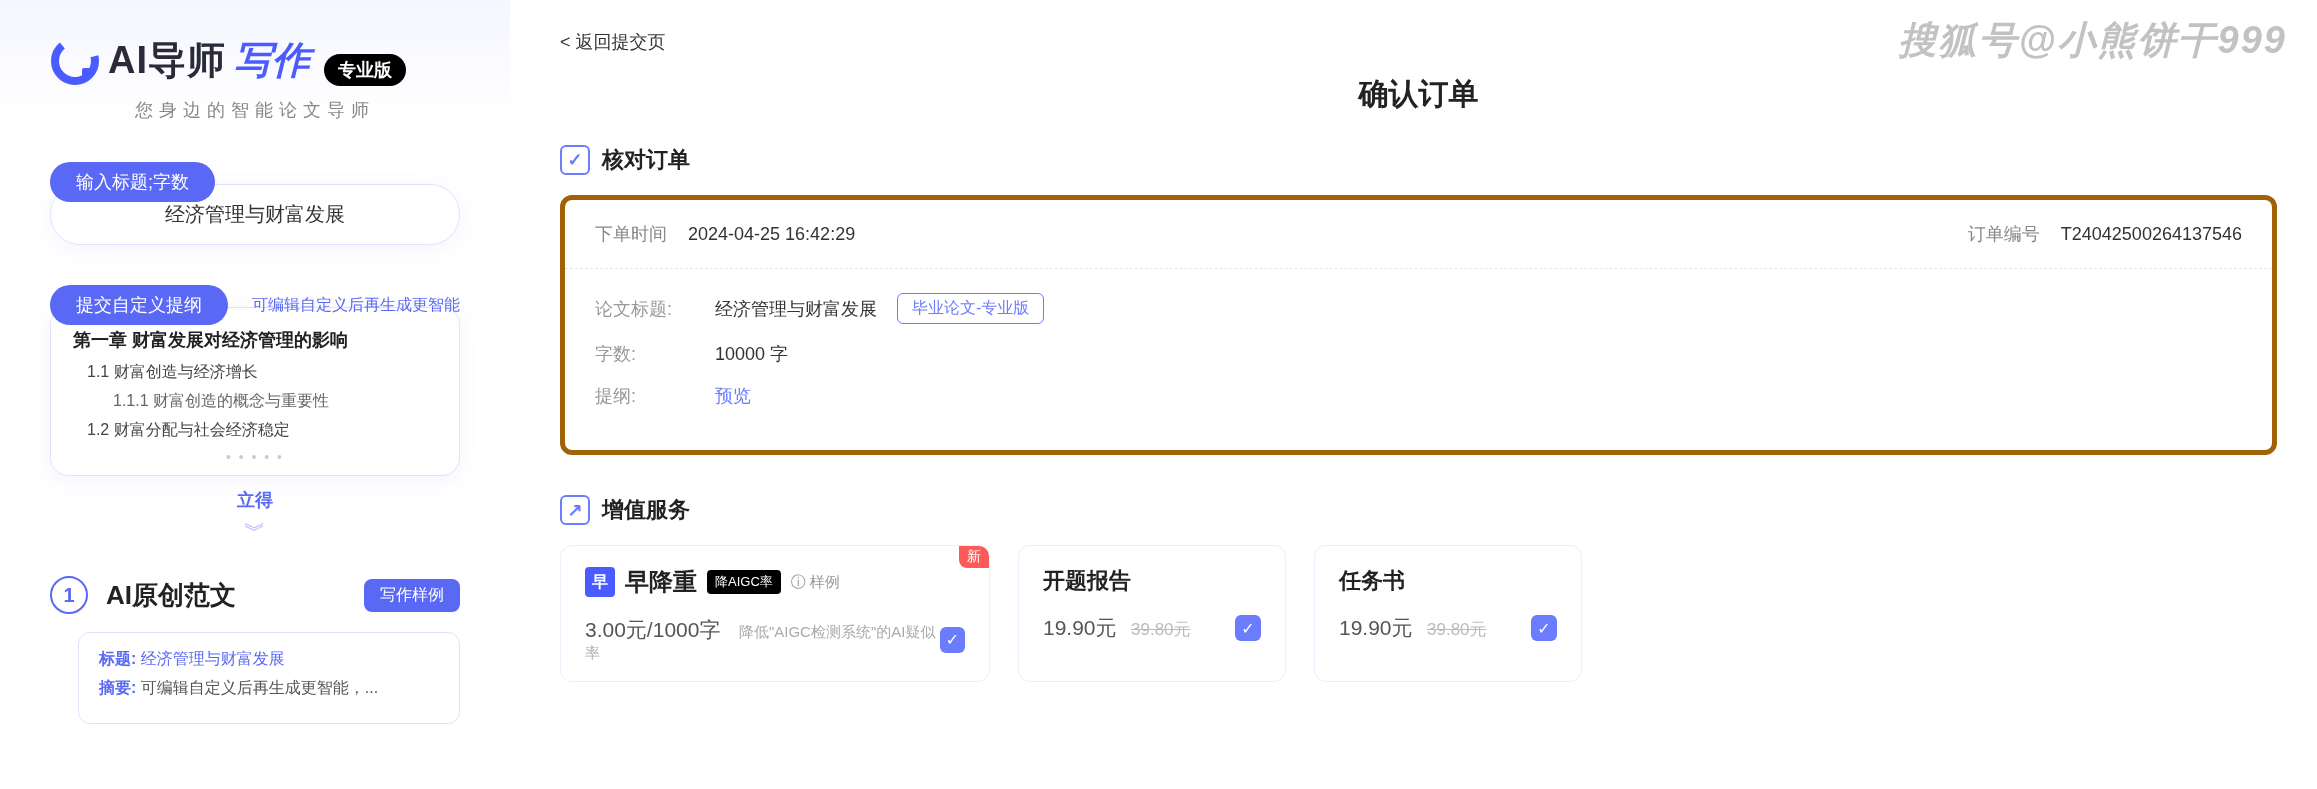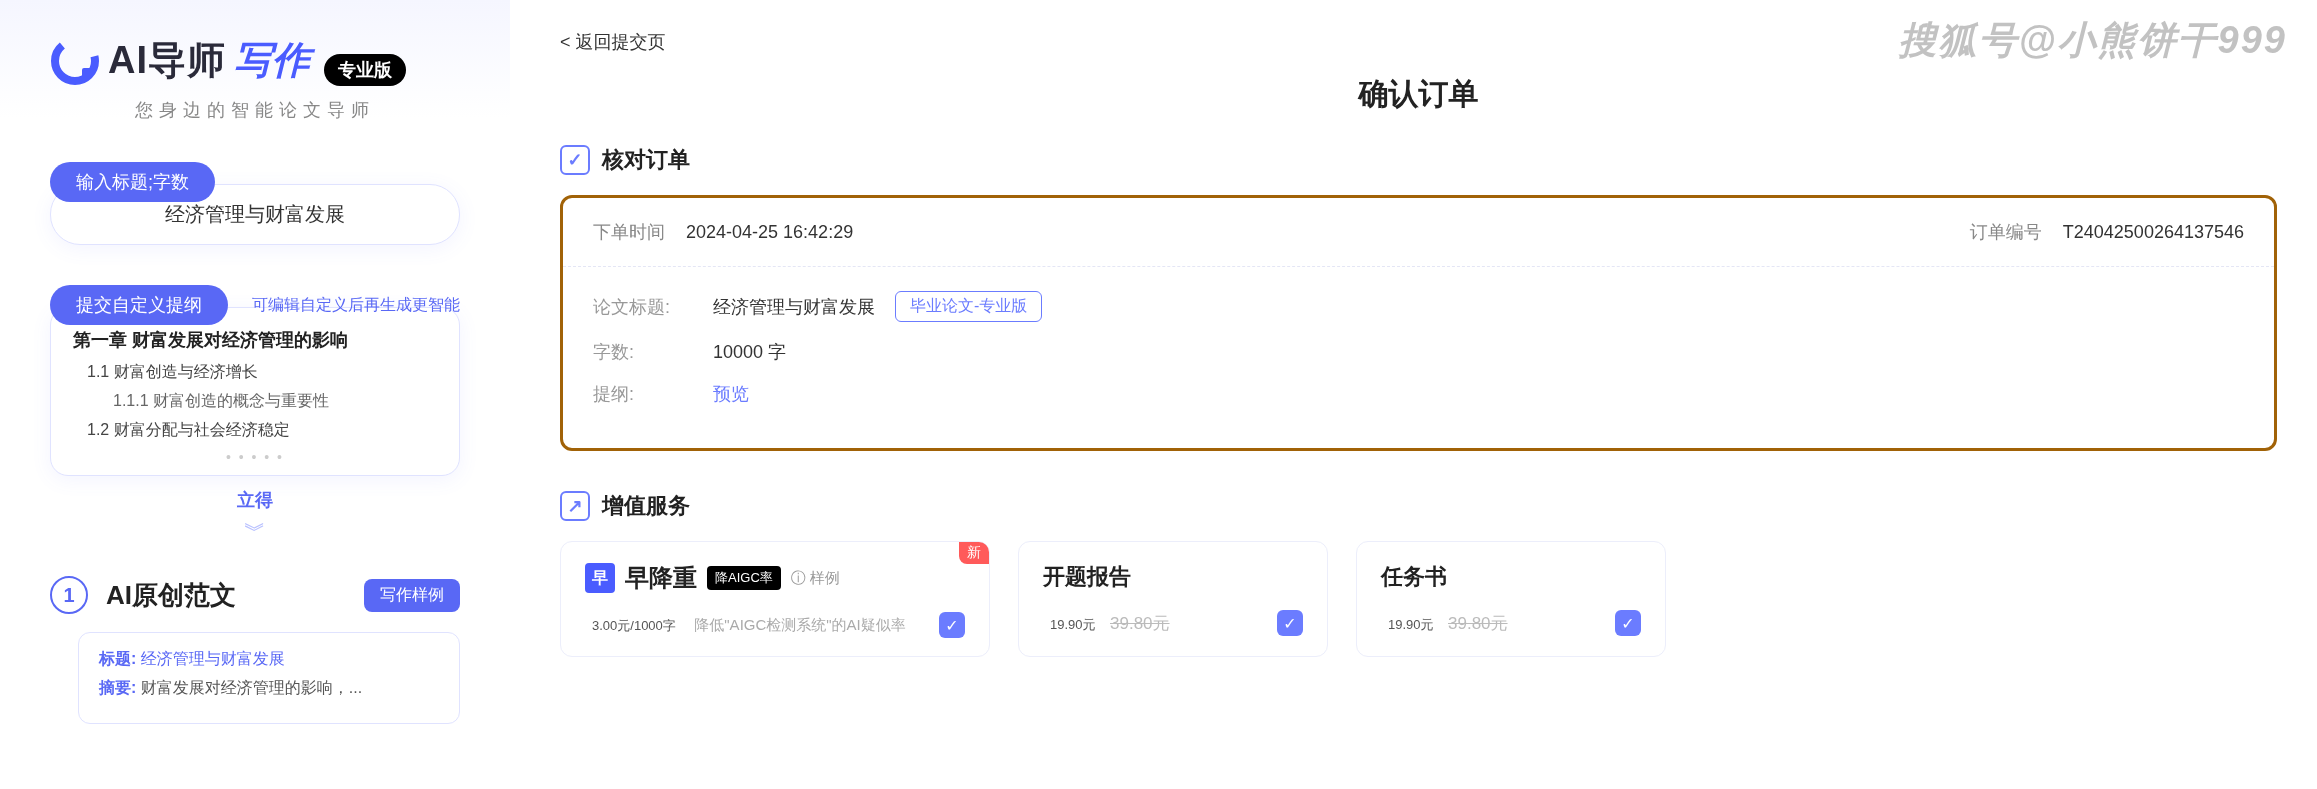--- a/index.html
+++ b/index.html
@@ -41,44 +41,44 @@
 .sample-card .row { margin-bottom: 8px; }
 .sample-card .lbl { color: #5968f5; font-weight: 600; }
 .sample-card .val { color: #5968f5; }
 .sample-card .val2 { color: #555; }
 
 
 .back-link { color: #333; font-size: 18px; margin-bottom: 20px; display: inline-block; }
 .page-title { text-align: center; font-size: 30px; font-weight: 800; color: #222; margin-bottom: 30px; }
 .sec-head { display: flex; align-items: center; gap: 12px; font-size: 22px; font-weight: 700; color: #222; margin-bottom: 20px; }
 .sec-icon { width: 30px; height: 30px; border: 2px solid #6b7cff; border-radius: 6px; display: flex; align-items: center; justify-content: center; color: #6b7cff; font-size: 18px; }
-.order-card { border: 3px solid #a16207; border-radius: 12px; padding: 0; margin-bottom: 40px; }
+.order-card { border: 5px solid #a16207; border-radius: 12px; padding: 0; margin-bottom: 40px; }
 .order-top { display: flex; justify-content: space-between; padding: 22px 30px; border-bottom: 1px dashed #e4e6f5; color: #888; font-size: 18px; }
 .order-top .val3 { color: #333; margin-left: 16px; }
 .order-body { padding: 24px 30px; }
 .info-row { display: flex; align-items: center; margin-bottom: 18px; font-size: 18px; }
 .info-lbl { color: #999; width: 120px; }
 .info-val { color: #333; }
 .type-tag { border: 1px solid #6b7cff; color: #6b7cff; padding: 4px 14px; border-radius: 6px; font-size: 16px; margin-left: 20px; }
 .preview-link { color: #6b7cff; }
 
 
 .services { display: flex; gap: 28px; }
 .svc-card { border: 1px solid #eceefb; border-radius: 12px; padding: 20px 24px 18px; position: relative; flex-shrink: 0; }
 .svc-card.s1 { width: 430px; }
-.svc-card.s2, .svc-card.s3 { width: 310px; }
+.svc-card.s2, .svc-card.s3 { width: 268px; }
 .svc-badge-new { position: absolute; top: 0; right: 0; background: #ff5a5a; color: #fff; font-size: 14px; padding: 2px 8px; border-radius: 0 10px 0 8px; }
 .svc-head { display: flex; align-items: center; gap: 10px; margin-bottom: 18px; }
 .svc-logo-icon { width: 30px; height: 30px; background: #4a5cff; border-radius: 4px; color: #fff; display: flex; align-items: center; justify-content: center; font-size: 16px; font-weight: 800; }
 .svc-logo-text { font-size: 24px; font-weight: 800; color: #222; }
 .svc-tag { background: #000; color: #fff; font-size: 13px; padding: 3px 8px; border-radius: 4px; }
 .svc-example { color: #999; font-size: 15px; display: flex; align-items: center; gap: 4px; }
 .svc-title { font-size: 22px; font-weight: 700; color: #222; margin-bottom: 18px; }
 .svc-foot { display: flex; align-items: center; justify-content: space-between; }
-.svc-price { color: #555; font-size: 13px; margin-left: 7px; }
+.svc-price { color: #555; font-size: 21px; }
 .svc-old { color: #bbb; text-decoration: line-through; margin-left: 10px; font-size: 17px; }
 .svc-desc { color: #aaa; font-size: 15px; margin-left: 14px; }
 .svc-check { width: 26px; height: 26px; background: #6b7cff; border-radius: 6px; color: #fff; display: flex; align-items: center; justify-content: center; font-size: 16px; }
 
 
 .wm { position: absolute; top: 15px; right: 30px; font-size: 38px; font-weight: 600; color: rgba(120,120,120,0.45); font-style: italic; letter-spacing: 2px; }
 </style>
 </head>
 <body>
 
@@ -126,21 +126,21 @@
       <div class="sample-title">AI原创范文</div>
       <div class="sample-btn">写作样例</div>
     </div>
     <div class="sample-card">
       <div class="row">
         <span class="lbl">标题:</span>
         <span class="val">经济管理与财富发展</span>
       </div>
       <div class="row">
         <span class="lbl">摘要:</span>
-        <span class="val2">财富发展对经济管理的影响，...</span>
+        <span class="val2">可编辑自定义后再生成更智能，...</span>
       </div>
     </div>
   </div>
 
   <div class="right-panel">
     <div class="back-link">&lt; 返回提交页</div>
     <div class="page-title">确认订单</div>
 
     <div class="sec-head">
       <div class="sec-icon">✓</div>

